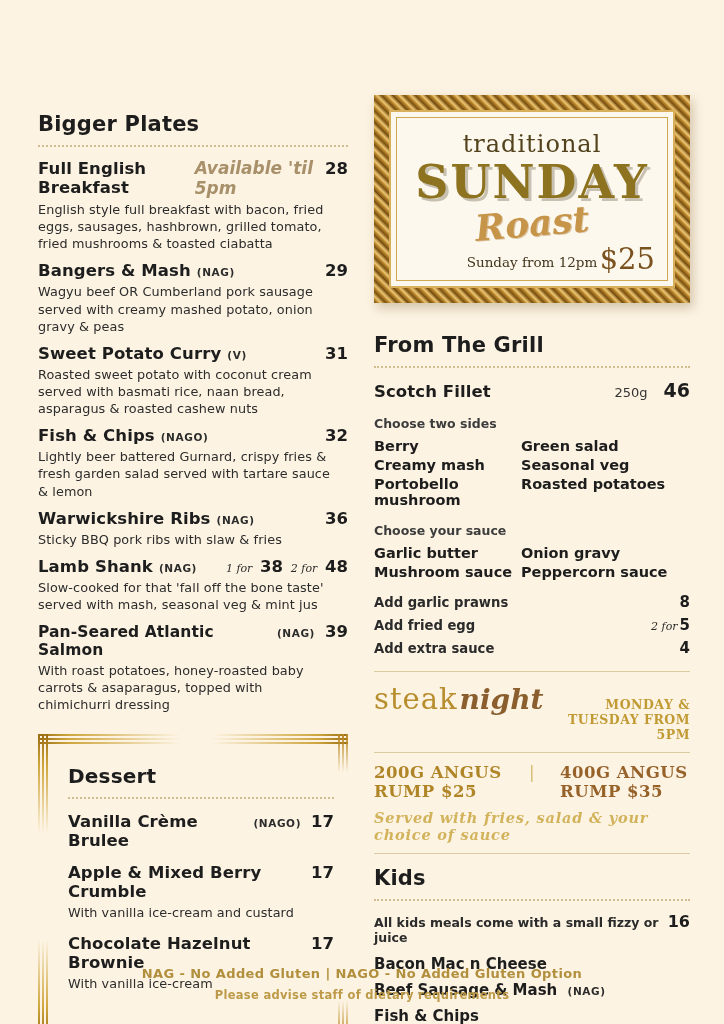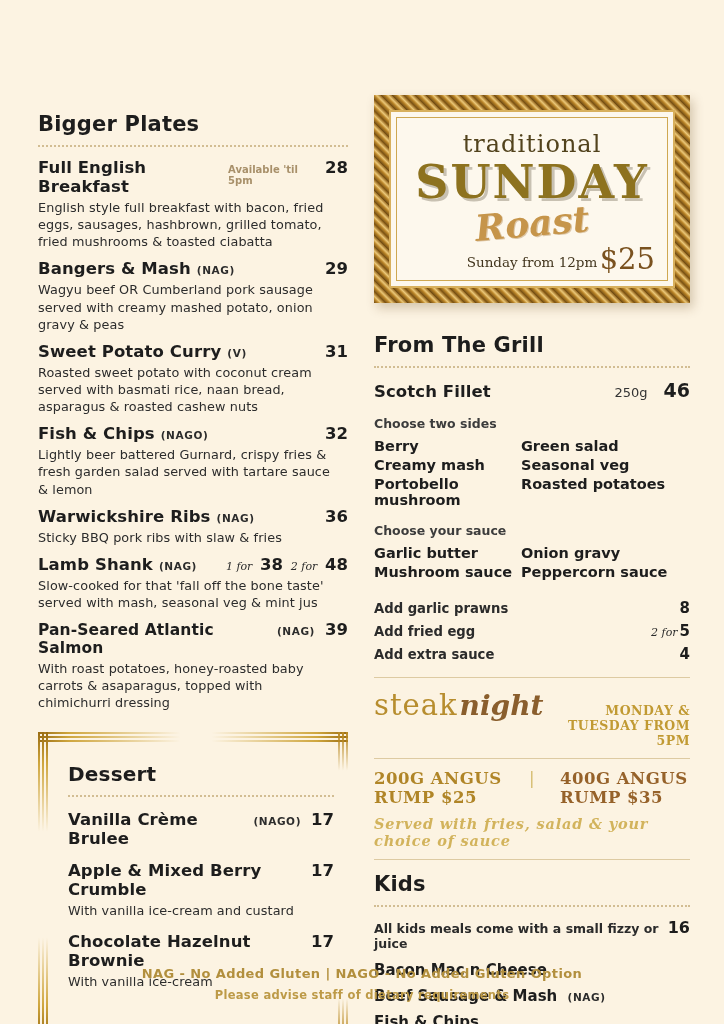--- a/index.html
+++ b/index.html
@@ -11,21 +11,21 @@
   .col-right { flex:1; padding-top:95px; }
 
   .section-title { font-size:21px; font-weight:700; color:#1d1d1d; letter-spacing:.2px; }
   .dotted { border:none; border-top:2px dotted #d2bd93; margin:9px 0 11px; }
   .solid-hr { border:none; border-top:1px solid #ddcaa2; margin:10px 0; }
 
   .menu-item { margin-bottom:9px; }
   .item-head { display:flex; align-items:baseline; }
   .item-name { font-weight:700; font-size:16.5px; color:#1d1d1d; letter-spacing:.1px; }
   .item-tag { font-size:10.5px; font-weight:700; color:#2c2c2c; margin-left:6px; letter-spacing:.6px; }
-  .item-note { font-size:10px; color:#a8906a; margin-left:8px; font-weight:600; }
+  .item-note { font-size:17px; font-style:italic; color:#a8906a; margin-left:8px; font-weight:600; }
   .flex-sp { flex:1; }
   .item-price { font-weight:700; font-size:16.5px; color:#1d1d1d; margin-left:10px; white-space:nowrap; }
   .item-desc { font-size:12.8px; line-height:1.34; color:#2c2c2c; margin-top:3px; letter-spacing:.1px; max-width:300px; }
   .deal-qty { font-family:"DejaVu Serif",serif; font-style:italic; font-size:11px; font-weight:400; color:#2c2c2c; margin:0 2px; }
 
   
   .fancy { position:relative; margin-top:20px; padding:30px 14px 34px 30px; }
   .fx { position:absolute; pointer-events:none; }
   .fx-h { left:0; right:0; display:flex; flex-direction:column; gap:2px; }
   .fx-h span { display:block; height:2px;
@@ -54,21 +54,21 @@
   .rf-roast { font-family:"DejaVu Serif","Liberation Serif",serif; font-style:italic; font-weight:700; font-size:36px; color:#c6954a; transform:rotate(-5deg); display:inline-block; margin-top:-4px; text-shadow:1px 1px 0 rgba(160,110,40,.35); }
   .rf-time { font-family:"DejaVu Serif","Liberation Serif",serif; font-size:13.5px; color:#42351d; margin-top:10px; }
   .rf-price { position:absolute; right:12px; bottom:4px; font-family:"DejaVu Serif","Liberation Serif",serif; font-size:29px; color:#7a521f; }
 
   .grill { margin-top:30px; }
   .sf-row { display:flex; align-items:baseline; margin-top:2px; }
   .sf-weight { font-size:13px; color:#333; margin-right:16px; }
   .sf-price { font-weight:700; font-size:19px; color:#1d1d1d; }
   .choose-label { font-size:12.5px; font-weight:600; color:#3c3c3c; margin:15px 0 7px; }
   .two-col { display:grid; grid-template-columns:1fr 1.15fr; row-gap:3px; font-weight:700; font-size:14.5px; color:#1d1d1d; }
-  .addons { margin-top:19px; }
+  .addons { margin-top:13px; }
   .addon-row { display:flex; align-items:baseline; margin-bottom:5px; }
   .addon-name { font-size:13.2px; font-weight:600; color:#2b2b2b; }
   .addon-price { font-weight:700; font-size:15px; color:#1d1d1d; }
 
   .steak-night { margin-top:14px; }
   .sn-head { display:flex; align-items:baseline; gap:8px;text-align:right; }
   .sn-steak { font-family:"DejaVu Serif","Liberation Serif",serif; font-size:29px; color:#b78d2e; letter-spacing:1px; }
   .sn-night { font-family:"DejaVu Serif","Liberation Serif",serif; font-style:italic; font-weight:700; font-size:28px; color:#8a5e2d; margin-left:-6px; }
   .sn-sched { font-family:"DejaVu Serif","Liberation Serif",serif; font-weight:700; font-size:12.5px; color:#c19a33; text-transform:uppercase; letter-spacing:.5px; }
   .sn-offers { display:flex; align-items:flex-start; gap:25px; font-family:"DejaVu Serif","Liberation Serif",serif; font-weight:700; font-size:16.5px; text-transform:uppercase; letter-spacing:.5px; margin:4px 0 8px; }

